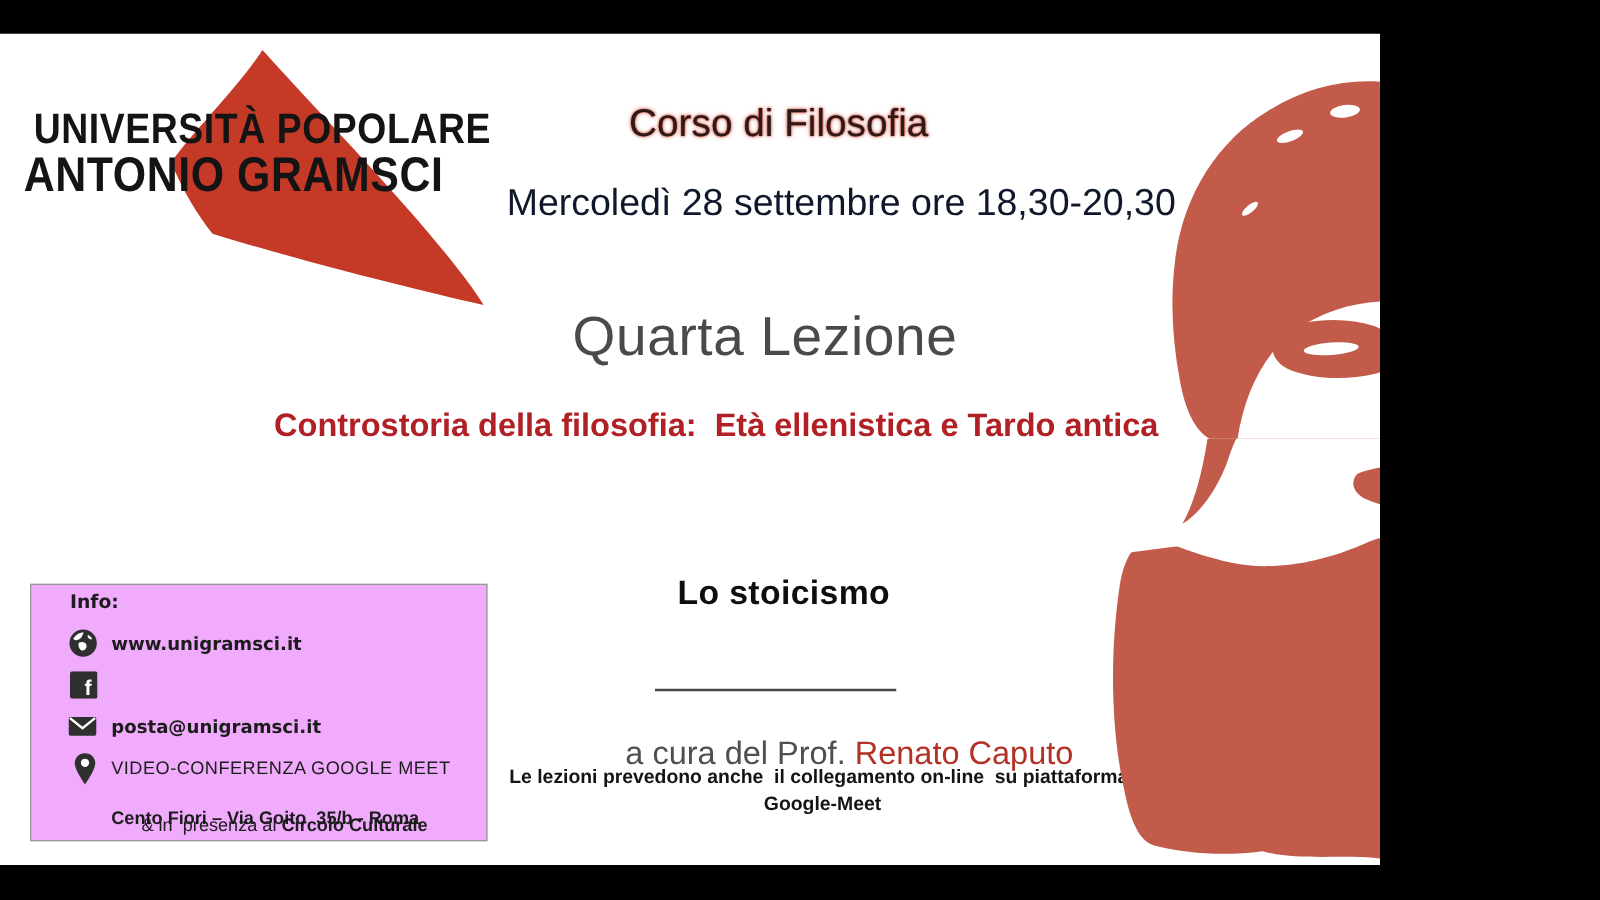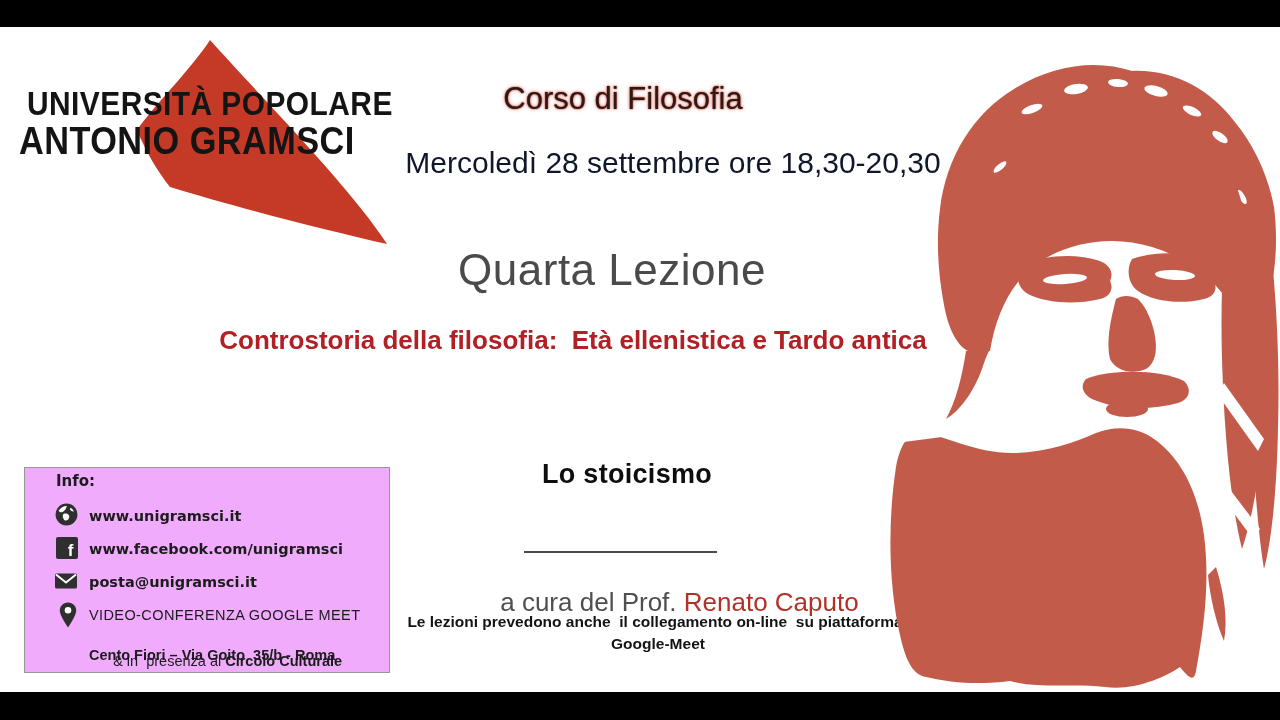--- a/index.html
+++ b/index.html
@@ -1,17 +1,17 @@
 <!DOCTYPE html>
 <html><head>
 <meta charset="utf-8">
 <style>
   html,body{margin:0;padding:0;background:#000;}
   #canvas{
-    position:relative;width:1280px;height:720px;overflow:hidden;
+    position:relative;width:1104px;height:720px;overflow:hidden;
     background:#fff;font-family:"Liberation Sans","DejaVu Sans",sans-serif;
   }
   .abs{position:absolute;white-space:pre;}
   .center{transform:translateX(-50%);}
   .bar{position:absolute;left:0;width:1280px;background:#000;}
   #bar-top{top:0;height:27px;}
   #bar-bottom{top:692px;height:28px;}
 
   
   #logo-triangle{position:absolute;left:112px;top:32px;}
@@ -86,21 +86,20 @@
       <path fill="#fff" d="M4.5,8.5 C6.5,5 10,3.5 12.5,3.8 C11,6.5 11.5,7.5 9,9 C6.5,10.5 5,9.8 4.5,8.5 Z"></path>
       <path fill="#fff" d="M9,11.5 C12,10.2 15.5,12 14.5,15.2 C13.5,18.4 10.2,18.4 9.2,16.2 C8.3,14.2 8,12.5 9,11.5 Z"></path>
       <path fill="#fff" d="M15.5,5.5 C17,6 18.5,7.5 19,9 C17.5,9.2 16,8.5 15.5,7.2 Z"></path>
     </svg>
     <div id="website-text" class="abs contact-text">www.unigramsci.it</div>
 
     <svg class="icon" style="left:31px;top:69px;" width="22" height="22" viewBox="0 0 22 22">
       <rect width="22" height="22" rx="2" fill="#2f2f2f"></rect>
       <text x="14.5" y="19" font-size="17" font-weight="bold" fill="#fff" text-anchor="middle" font-family="Liberation Sans, sans-serif">f</text>
     </svg>
-    <div id="facebook-text" class="abs contact-text">www.facebook.com/unigramsci</div>
 
     <svg class="icon" style="left:29px;top:103px;" width="24" height="20" viewBox="0 0 24 20">
       <rect x="1" y="2.5" width="22" height="15" rx="1.5" fill="#2f2f2f"></rect>
       <path d="M2,3.5 L12,11.5 L22,3.5" stroke="#fff" stroke-width="2" fill="none"></path>
     </svg>
     <div id="email-text" class="abs contact-text">posta@unigramsci.it</div>
 
     <svg class="icon" style="left:33px;top:134px;" width="20" height="26" viewBox="0 0 20 26">
       <path fill="#2f2f2f" d="M10,0.5 C5,0.5 1.8,4.3 1.8,8.6 C1.8,14 10,25.5 10,25.5 C10,25.5 18.2,14 18.2,8.6 C18.2,4.3 15,0.5 10,0.5 Z"></path>
       <circle cx="10" cy="8.2" r="3.3" fill="#fff"></circle>

